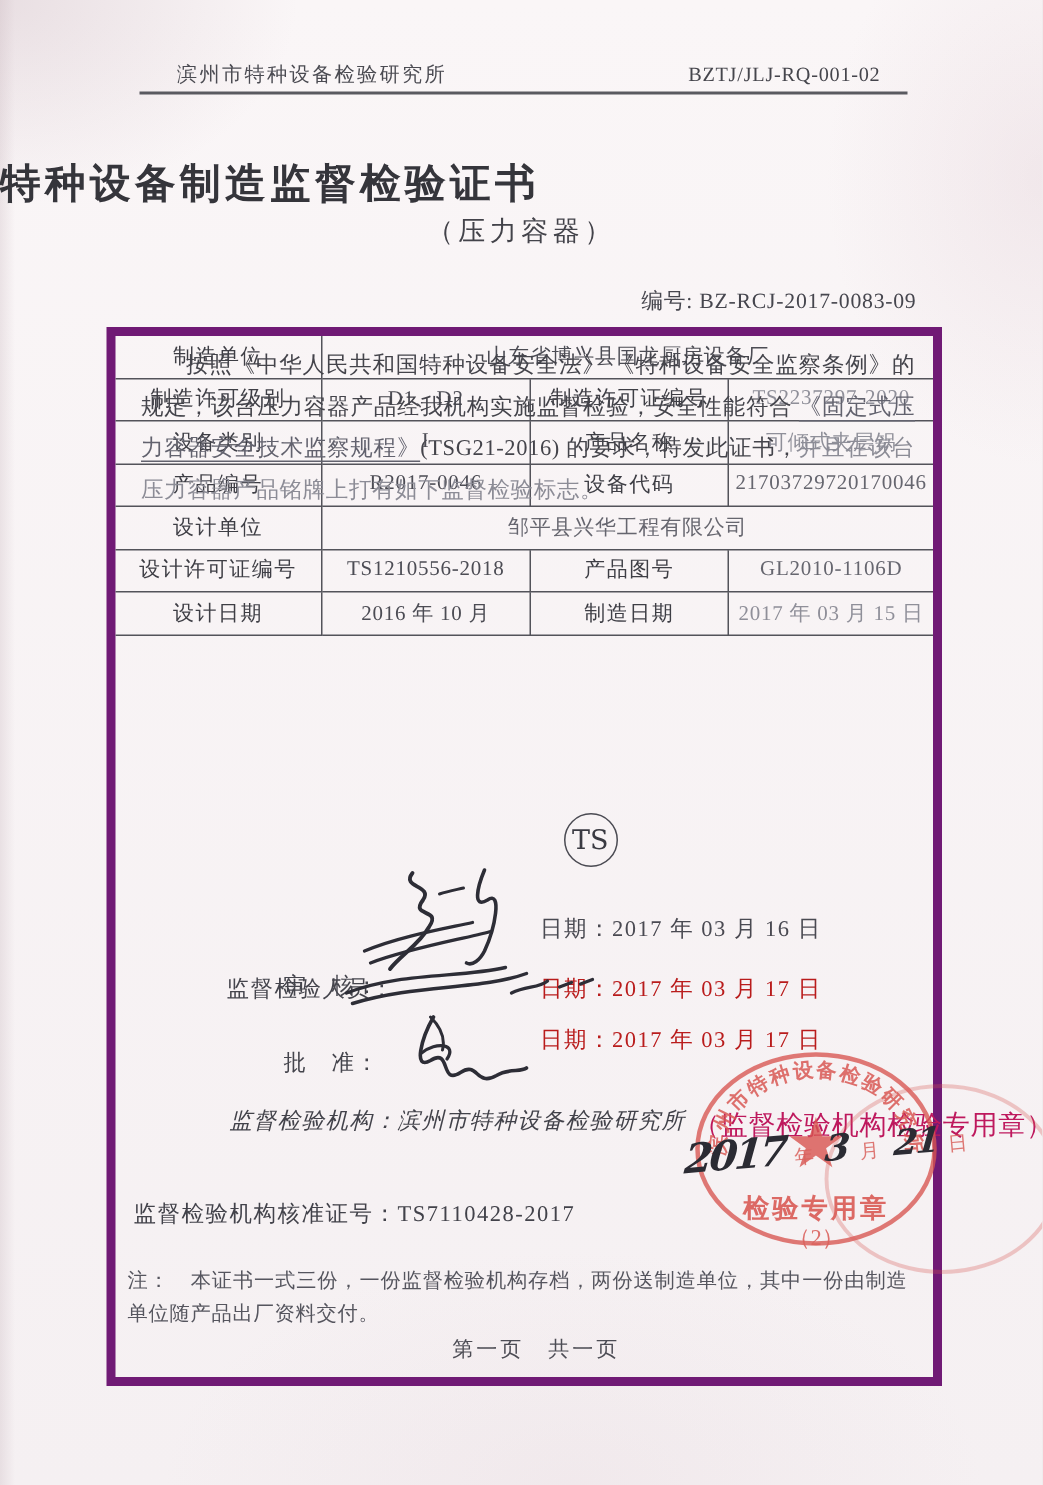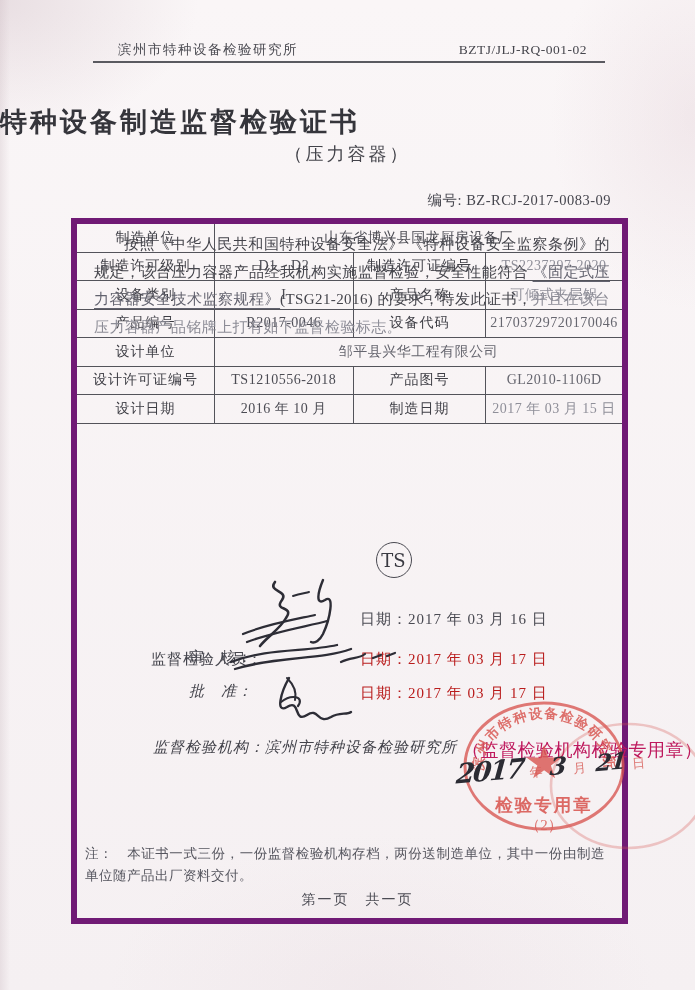--- a/index.html
+++ b/index.html
@@ -152,31 +152,32 @@
       <div class="sigrow" style="top:424px;left:112px;">审　核：</div>
       <div class="sigrow date-dim" style="top:426px;left:283px;">日期：2017 年 03 月 17 日</div>
       <svg class="sig-svg" style="top:414px;left:148px;" width="175" height="38" viewBox="0 0 175 38">
         <path d="M6 24 C42 10 82 14 112 7" stroke-width="2.3"></path>
         <path d="M10 31 C52 18 96 22 126 11" stroke-width="2.3"></path>
         <path d="M116 24 C126 19 134 21 140 16" stroke-width="2.2"></path>
         <path d="M148 20 l8 -3" stroke-width="2.2"></path>
         <path d="M162 18 l8 -3" stroke-width="2.2"></path>
       </svg>
 
-      <div class="sigrow" style="top:458px;left:112px;font-style:italic;">批　准：</div>
+      <div class="sigrow" style="top:475px;left:112px;">批　准：</div>
       <div class="sigrow date-dim" style="top:460px;left:283px;">日期：2017 年 03 月 17 日</div>
       <svg class="sig-svg" style="top:448px;left:180px;" width="100" height="60" viewBox="0 0 100 60">
         <path d="M32 6 C24 20 18 42 30 35 C44 26 36 52 50 43 C62 35 60 53 74 45 C82 40 90 43 94 40" stroke-width="2.4"></path>
         <path d="M24 30 C34 22 48 24 41 34" stroke-width="2.2"></path>
         <path d="M30 6 C36 12 40 20 38 28" stroke-width="2"></path>
       </svg>
 
       <div class="orgline"><span>监督检验机构：</span><span>滨州市特种设备检验研究所</span></div>
       <div class="sealnote">（监督检验机构检验专用章）</div>
 
+      <div class="approval">监督检验机构核准证号：TS7110428-2017</div>
     </div>
 
     <div class="seal">
       <svg width="260" height="200" viewBox="0 0 260 200">
         <g stroke="#d85550" fill="none">
           <ellipse cx="92" cy="76" rx="79" ry="63" stroke-width="3" opacity=".85"></ellipse>
           <ellipse cx="176" cy="96" rx="77" ry="62" stroke-width="2.6" opacity=".32"></ellipse>
         </g>
         <defs>
           <path id="ringArc" d="M 34 92 A 61 49 0 1 1 150 92" fill="none"></path>

